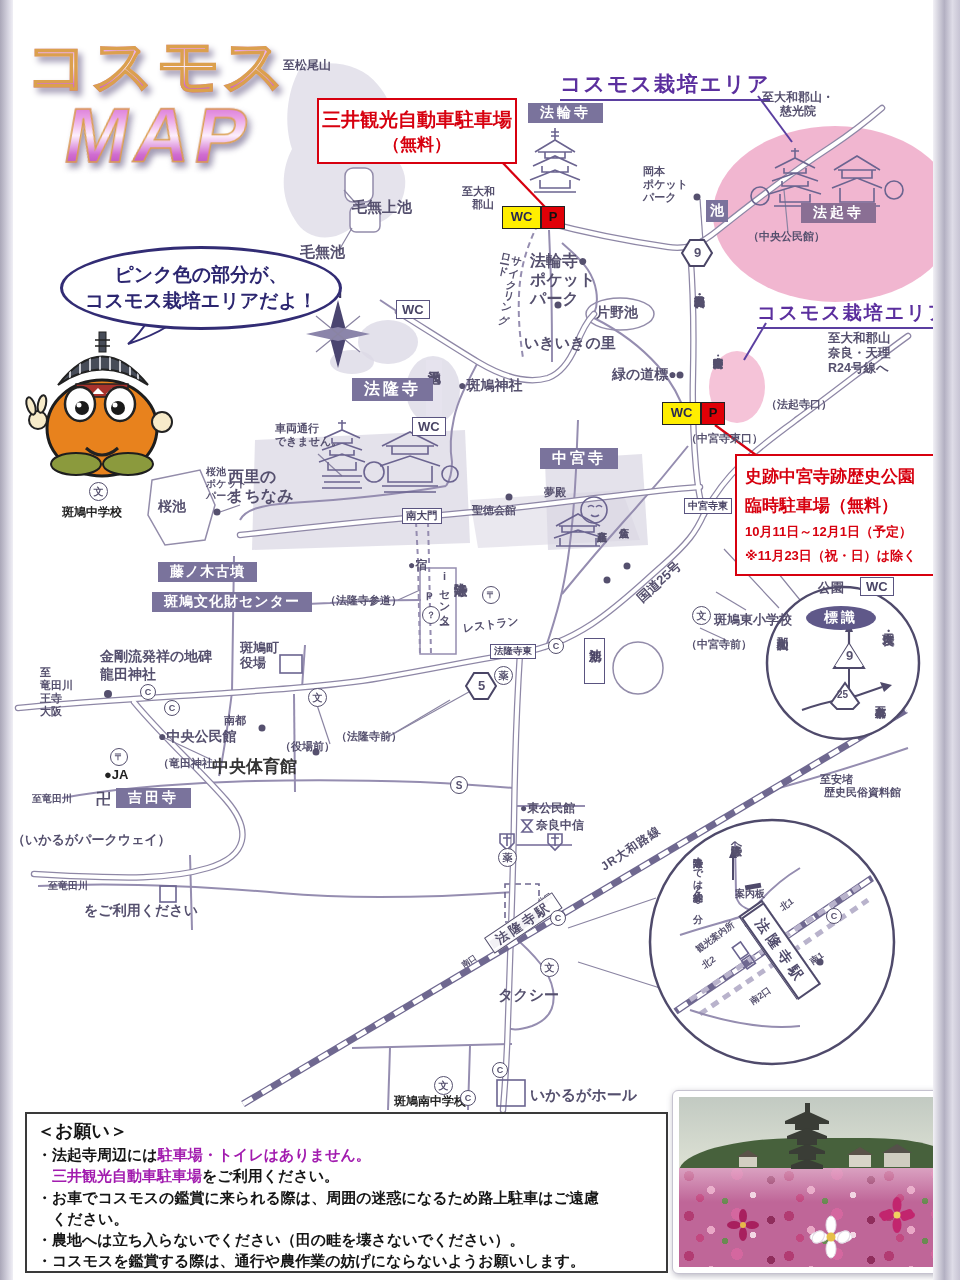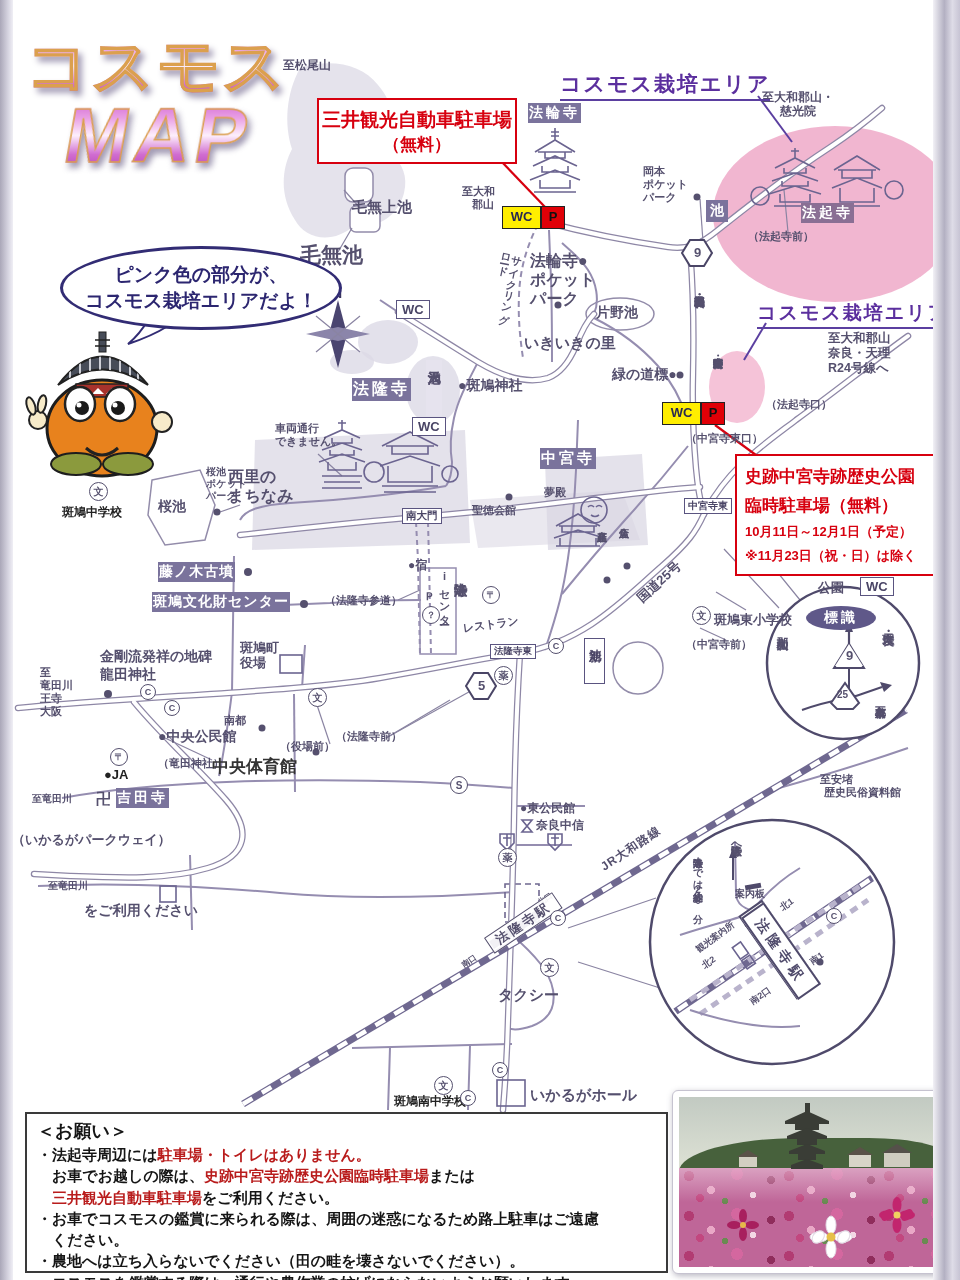--- a/index.html
+++ b/index.html
@@ -3,21 +3,21 @@
 <meta charset="utf-8">
 <style>
   html,body{margin:0;padding:0;}
   body{width:960px;height:1280px;position:relative;background:#fff;
        font-family:"Liberation Sans","DejaVu Sans",sans-serif;overflow:hidden;}
   #map{position:absolute;left:0;top:0;width:960px;height:1112px;}
   #art{position:absolute;left:0;top:0;z-index:1;}
   .lbl{position:absolute;color:#55506e;font-weight:bold;font-size:13px;line-height:1.18;
        white-space:nowrap;z-index:5;}
   .vert{writing-mode:vertical-rl;text-orientation:upright;white-space:normal;line-height:1.05;}
-  .pbox{position:absolute;background:#7a739c;color:#fff;padding:1px 1px;font-size:14px;
+  .pbox{position:absolute;background:#7a739c;color:#fff;padding:1px 12px;font-size:14px;
         font-weight:bold;letter-spacing:3px;z-index:6;}
   .wbox{position:absolute;background:#fff;border:1.5px solid #5a5480;color:#4a4566;
         padding:0 3px;font-size:10px;font-weight:bold;z-index:6;}
   .wcbox{position:absolute;background:#fe0;border:1.5px solid #222;color:#2a2a50;
         font-weight:bold;text-align:center;z-index:7;font-size:13px;line-height:20px;}
   .prbox{position:absolute;background:#e00007;border:1.5px solid #222;color:#111;
         font-weight:bold;text-align:center;z-index:7;font-size:13px;line-height:20px;}
   .circ{position:absolute;border:1.5px solid #55506e;border-radius:50%;color:#55506e;background:#fff;
         display:flex;align-items:center;justify-content:center;font-weight:bold;z-index:6;}
   .redbox{position:absolute;background:#fff;border:2.5px solid #d7000f;color:#d7000f;
@@ -29,21 +29,21 @@
         -webkit-text-stroke:1.5px #dba04e;filter:drop-shadow(4px 5px 3px #a39cb5);
         position:absolute;font-weight:bold;z-index:9;}
   .bubble{position:absolute;left:60px;top:246px;width:276px;height:78px;background:#fff;
         border:3px solid #322c74;border-radius:50%;z-index:8;display:flex;flex-direction:column;
         align-items:center;justify-content:center;color:#2c2670;font-weight:bold;font-size:19px;}
   .notice{position:absolute;left:25px;top:1112px;width:643px;height:161px;border:2.5px solid #3a3a3a;
         background:#fff;z-index:9;padding:5px 10px;box-sizing:border-box;color:#151515;font-weight:bold;}
   .notice .nt{font-size:18px;margin-bottom:1px;}
   .notice .nl{font-size:15px;line-height:1.42;}
   .ind{padding-left:15px;}
-  .red{color:#b91c1c;}
+  .red{color:#a21caf;}
   .photo{position:absolute;left:672px;top:1090px;width:285px;height:184px;background:#fff;
         border:1px solid #c6c3d0;border-radius:6px;box-shadow:1px 2px 6px rgba(100,95,120,.45);
         padding:6px;box-sizing:border-box;z-index:9;}
   .photo-in{position:relative;width:100%;height:100%;overflow:hidden;}
   .ph-sky{position:absolute;left:0;top:0;width:100%;height:42%;
         background:linear-gradient(#c2cac2,#dde1d4);}
   .ph-trees{position:absolute;left:0;top:24%;width:100%;height:22%;background:#47613c;
         border-radius:45% 30% 0 0/90% 55% 0 0;}
   .ph-field{position:absolute;left:0;top:42%;width:100%;height:58%;background-color:#bf6698;
         background-image:
@@ -315,36 +315,36 @@
   <div style="font-size:19px;">三井観光自動車駐車場</div>
   <div style="font-size:17px;">（無料）</div>
 </div>
 <div class="callout" style="left:560px;top:70px;font-size:21px;">コスモス栽培エリア</div>
 <div class="pbox" style="left:528px;top:103px;">法輪寺</div>
 <div class="lbl" style="left:762px;top:90px;font-size:12px;text-align:center;">
   <div>至大和郡山・</div>
   <div>慈光院</div>
 </div>
 <div class="pbox" style="left:801px;top:203px;background:#8a6f94;">法起寺</div>
-<div class="lbl" style="left:748px;top:230px;font-size:11px;">（法起寺前）</div>
+<div class="lbl" style="left:748px;top:230px;font-size:11px;">（中央公民館）</div>
 <div class="lbl" style="left:643px;top:165px;font-size:11px;">
   <div>岡本</div>
   <div>ポケット</div>
   <div>パーク</div>
 </div>
 <div class="pbox" style="left:706px;top:200px;padding:2px 4px;letter-spacing:0;">池</div>
 <div class="lbl" style="left:691px;top:245px;font-size:13px;width:13px;text-align:center;z-index:6;">9</div>
 <div class="lbl" style="left:462px;top:185px;font-size:11px;">
   <div>至大和</div>
   <div style="padding-left:10px;">郡山</div>
 </div>
 <div class="wcbox" style="left:502px;top:206px;width:37px;height:21px;">WC</div>
 <div class="prbox" style="left:541px;top:206px;width:22px;height:21px;">P</div>
 <div class="lbl" style="left:352px;top:198px;font-size:15px;">毛無上池</div>
-<div class="lbl" style="left:300px;top:243px;font-size:21px;">毛無池</div>
+<div class="lbl" style="left:300px;top:243px;font-size:15px;">毛無池</div>
 <div class="lbl vert" style="left:494px;top:247px;height:82px;font-size:10.5px;transform:rotate(12deg);">サイクリングロード</div>
 <div class="lbl" style="left:530px;top:252px;font-size:16px;">
   <div>法輪寺●</div>
   <div>ポケット</div>
   <div>パーク</div>
 </div>
 <div class="bubble">
   <div>ピンク色の部分が、</div>
   <div>コスモス栽培エリアだよ！</div>
 </div>
@@ -487,21 +487,20 @@
 <div class="lbl rot" style="left:808px;top:958px;font-size:9px;transform:rotate(-34deg);z-index:7;">南1</div>
 <div class="lbl rot" style="left:748px;top:998px;font-size:9px;transform:rotate(-34deg);z-index:7;">南2口</div>
 </div>
 
 <div class="grad" style="left:26px;top:24px;font-size:62px;letter-spacing:2px;">コスモス</div>
 <div class="grad" style="left:66px;top:92px;font-size:76px;letter-spacing:6px;transform:skewX(-10deg);">MAP</div>
 
 <div class="notice">
   <div class="nt">＜お願い＞</div>
   <div class="nl"><span>・法起寺周辺には</span><span class="red">駐車場・トイレはありません。</span></div>
-  <div class="nl ind"><span>お車でお越しの際は、</span><span class="red">史跡中宮寺跡歴史公園臨時駐車場</span><span>または</span></div>
   <div class="nl ind"><span class="red">三井観光自動車駐車場</span><span>をご利用ください。</span></div>
   <div class="nl">・お車でコスモスの鑑賞に来られる際は、周囲の迷惑になるため路上駐車はご遠慮</div>
   <div class="nl ind">ください。</div>
   <div class="nl">・農地へは立ち入らないでください（田の畦を壊さないでください）。</div>
   <div class="nl">・コスモスを鑑賞する際は、通行や農作業の妨げにならないようお願いします。</div>
 </div>
 
 <div class="photo">
   <div class="photo-in">
     <div class="ph-sky"></div>

